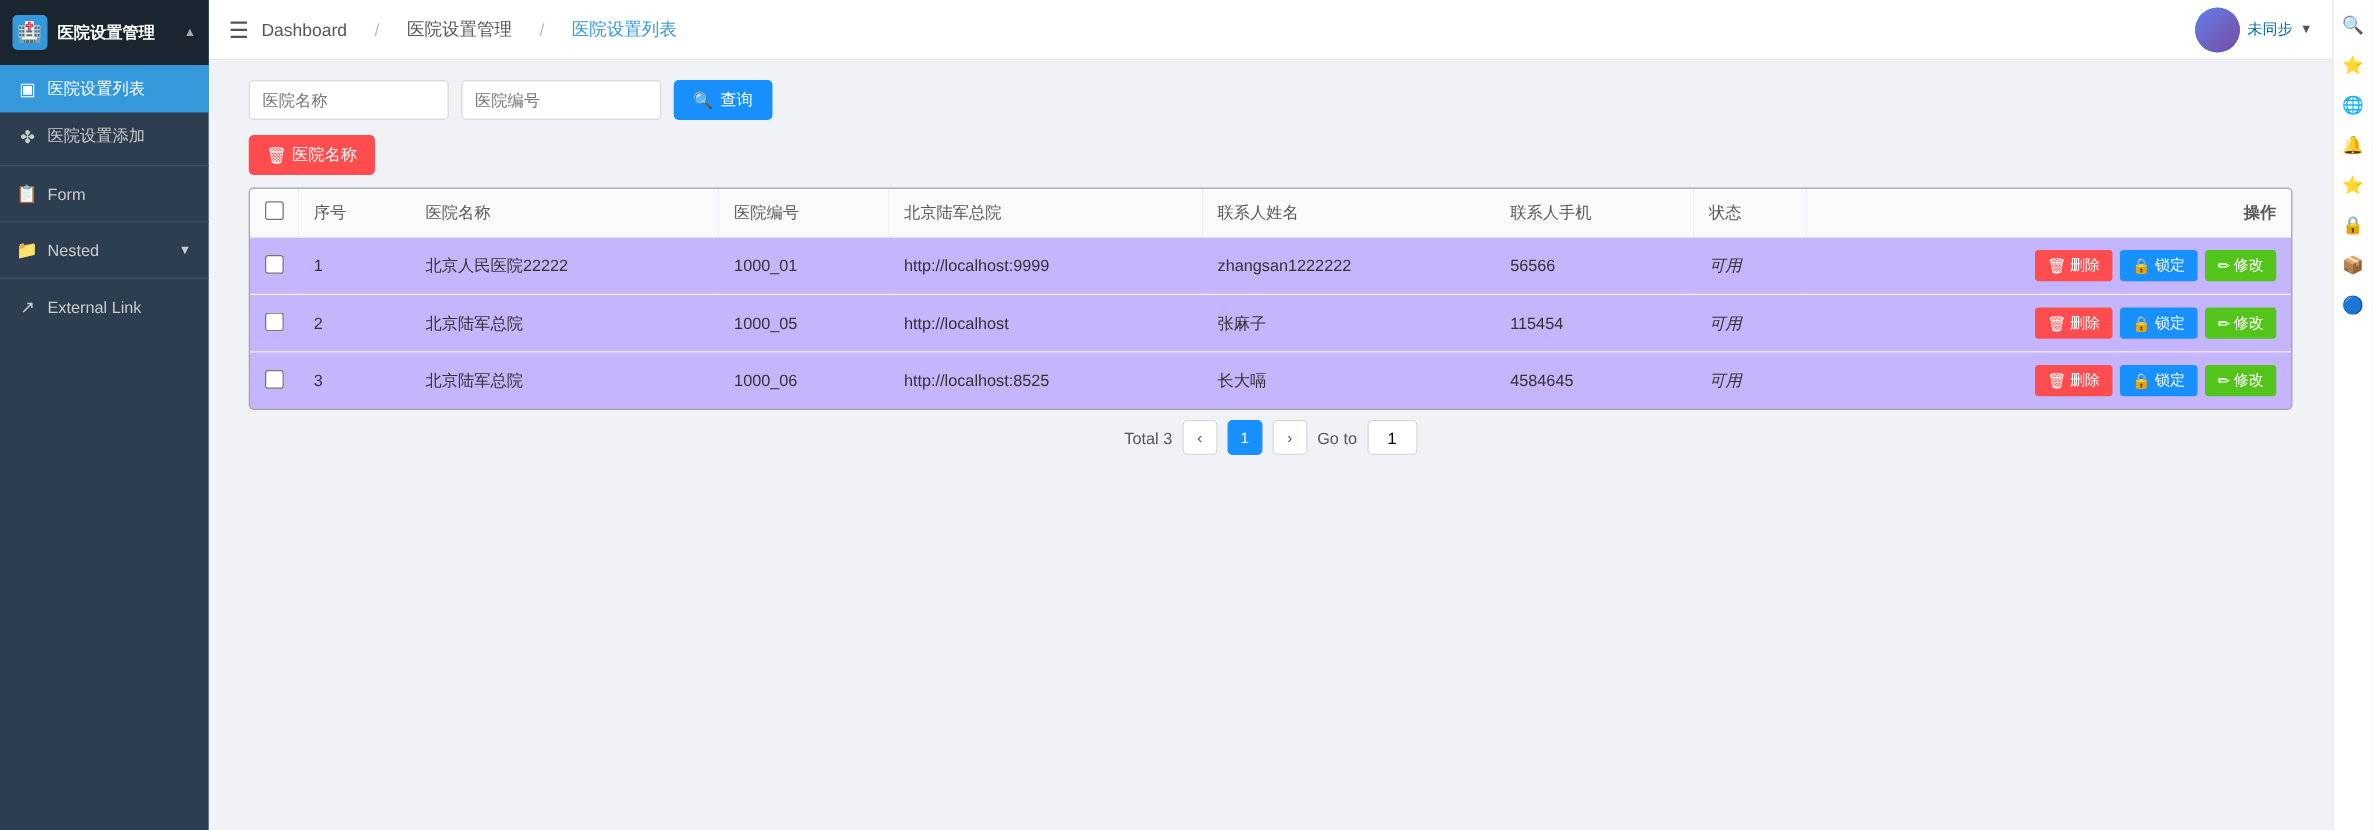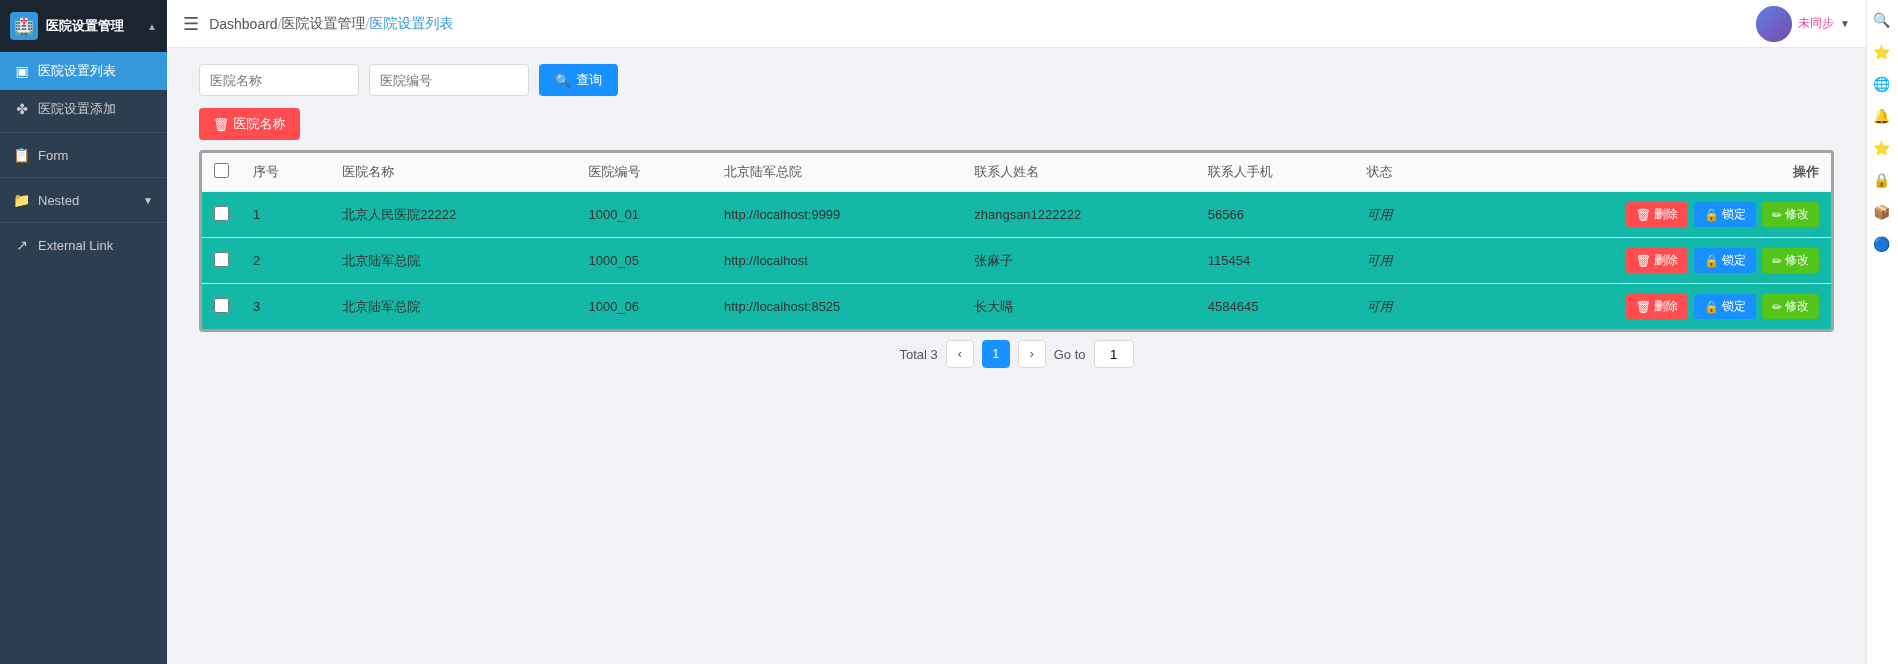--- a/index.html
+++ b/index.html
@@ -107,21 +107,21 @@
       gap: 10px;
     }
     .topbar-menu-icon {
       font-size: 18px;
       cursor: pointer;
       color: #555;
     }
     .breadcrumb {
       display: flex;
       align-items: center;
-      gap: 0;
+      gap: 22px;
       font-size: 14px;
       color: #555;
     }
     .breadcrumb-sep { color: #bbb; }
     .breadcrumb-link { color: #555; cursor: pointer; }
     .breadcrumb-current { color: #3498db; }
     .topbar-right {
       margin-left: auto;
       display: flex;
       align-items: center;
@@ -191,23 +191,23 @@
       border-radius: 4px;
       padding: 0 14px;
       cursor: pointer;
       font-size: 13px;
       margin-bottom: 10px;
       display: inline-flex; align-items: center; gap: 4px;
     }
 
     
     .table-wrap {
-      background: #14b8a6;
-      border-radius: 4px;
-      border: 3px solid #a3a3a3;
+      background: #c4b5fd;
+      border-radius: 4px;
+      border: 1px solid #a3a3a3;
       overflow: hidden;
     }
     table {
       width: 100%;
       border-collapse: collapse;
       font-size: 13px;
     }
     thead tr {
       background: #fafafa;
       border-bottom: 1px solid #f0f0f0;
@@ -380,21 +380,21 @@
       <span class="breadcrumb-link">Dashboard</span>
       <span class="breadcrumb-sep">/</span>
       <span class="breadcrumb-link">医院设置管理</span>
       <span class="breadcrumb-sep">/</span>
       <span class="breadcrumb-current">医院设置列表</span>
     </nav>
     <div class="topbar-right">
       <div class="avatar-btn">
         <div class="avatar-img"></div>
       </div>
-      <span style="font-size:12px;color:#ec4899;">未同步</span>
+      <span style="font-size:12px;color:#0369a1;">未同步</span>
       <span class="topbar-arrow">▼</span>
     </div>
   </div>
 
   <div class="content">
 
     <div class="search-bar">
       <input class="search-input" type="text" placeholder="医院名称" style="">
       <input class="search-input" type="text" placeholder="医院编号" style="">
       <button class="search-btn">

